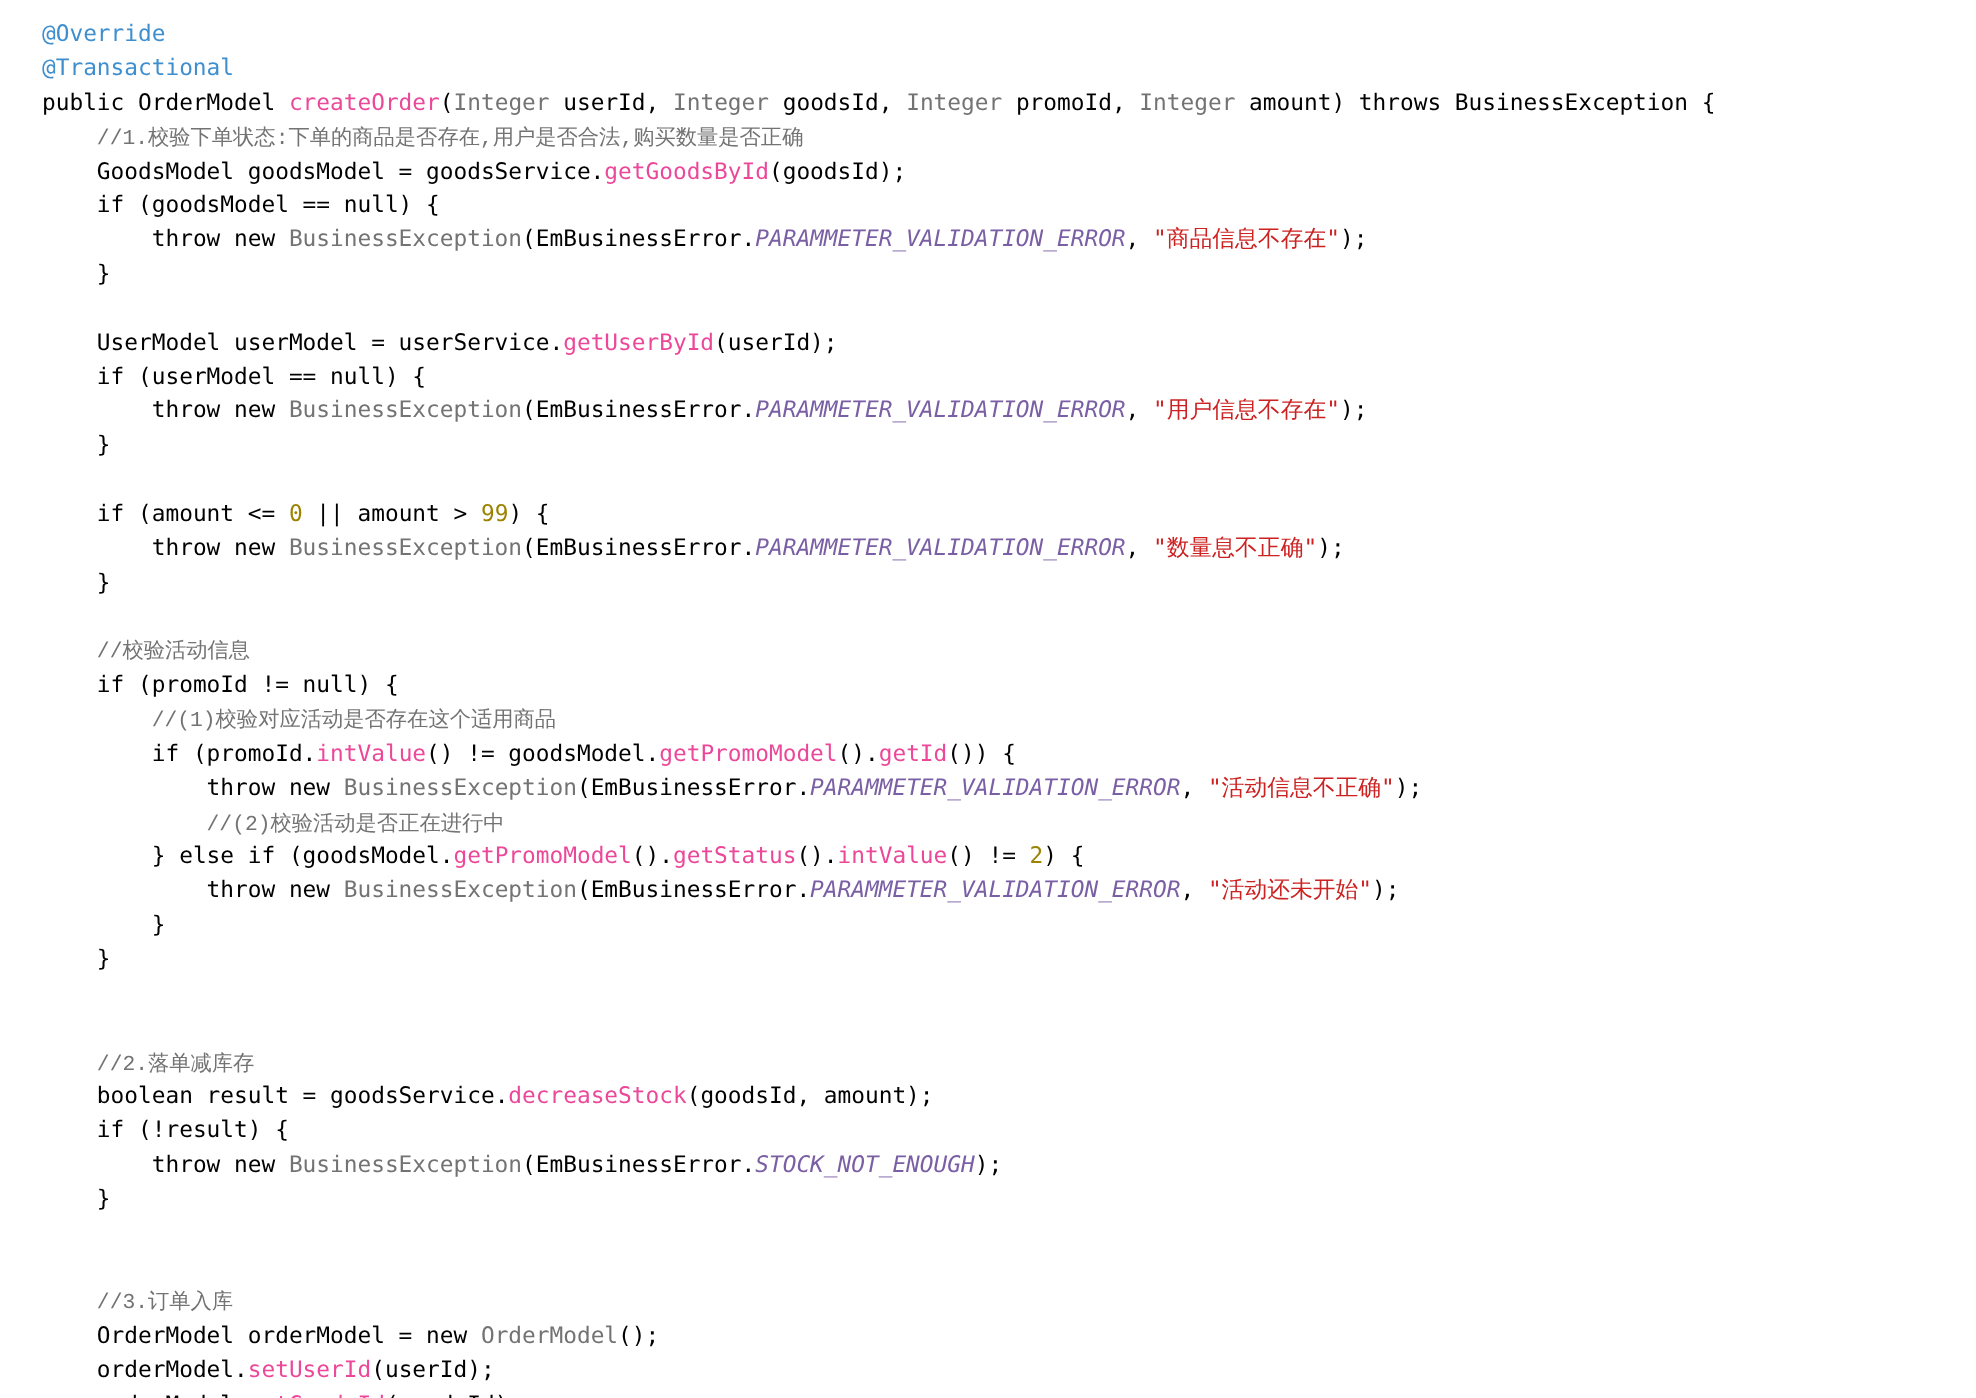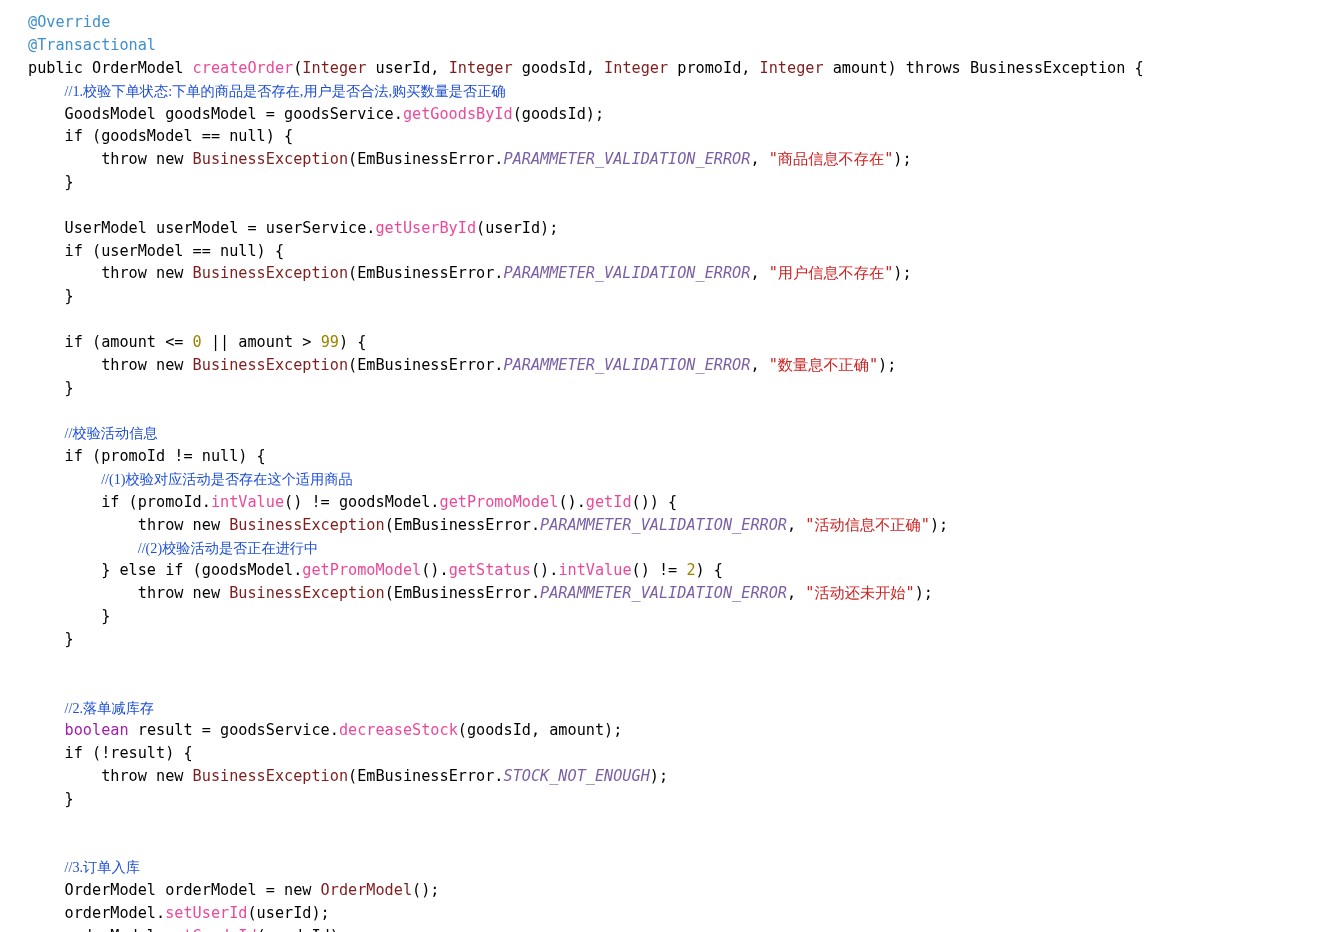--- a/index.html
+++ b/index.html
@@ -34,26 +34,26 @@
     letter-spacing: 0px;
   }
   .line {
     white-space: pre;
     height: 22.85px;
     min-height: 22.85px;
   }
   
   .t-plain      { color: #000000; }
   .t-annotation { color: #3f8fcf; }
-  .t-keyword    { color: #a21caf; }
-  .t-type       { color: #7f1d1d; }
+  .t-keyword    { color: #000000; }
+  .t-type       { color: #737373; }
   .t-method     { color: #ec4899; }
   .t-const      { color: #7a5fa5; font-style: italic; }
   .t-string     { color: #cc2222; }
   .t-number     { color: #9b8300; }
-  .t-comment    { color: #1d4ed8; font-family: Liberation Serif, serif; font-size: 14.2px; }
+  .t-comment    { color: #737373; font-family: Liberation Mono, monospace; font-size: 14.2px; }
 </style>
 </head>
 <body>
 
 <div id="code-root">
   <pre class="code-area" id="code-area"><div class="line"><span class="t-annotation">@Override</span></div><div class="line"><span class="t-annotation">@Transactional</span></div><div class="line"><span class="t-plain">public OrderModel </span><span class="t-method">createOrder</span><span class="t-plain">(</span><span class="t-type">Integer</span><span class="t-plain"> userId, </span><span class="t-type">Integer</span><span class="t-plain"> goodsId, </span><span class="t-type">Integer</span><span class="t-plain"> promoId, </span><span class="t-type">Integer</span><span class="t-plain"> amount) throws BusinessException {</span></div><div class="line"><span class="t-plain">    </span><span class="t-comment">//1.校验下单状态:下单的商品是否存在,用户是否合法,购买数量是否正确</span></div><div class="line"><span class="t-plain">    </span><span class="t-plain">GoodsModel goodsModel = goodsService.</span><span class="t-method">getGoodsById</span><span class="t-plain">(goodsId);</span></div><div class="line"><span class="t-plain">    </span><span class="t-plain">if (goodsModel == null) {</span></div><div class="line"><span class="t-plain">        </span><span class="t-plain">throw new </span><span class="t-type">BusinessException</span><span class="t-plain">(EmBusinessError.</span><span class="t-const">PARAMMETER_VALIDATION_ERROR</span><span class="t-plain">, </span><span class="t-string">"商品信息不存在"</span><span class="t-plain">);</span></div><div class="line"><span class="t-plain">    </span><span class="t-plain">}</span></div><div class="line">&nbsp;</div><div class="line"><span class="t-plain">    </span><span class="t-plain">UserModel userModel = userService.</span><span class="t-method">getUserById</span><span class="t-plain">(userId);</span></div><div class="line"><span class="t-plain">    </span><span class="t-plain">if (userModel == null) {</span></div><div class="line"><span class="t-plain">        </span><span class="t-plain">throw new </span><span class="t-type">BusinessException</span><span class="t-plain">(EmBusinessError.</span><span class="t-const">PARAMMETER_VALIDATION_ERROR</span><span class="t-plain">, </span><span class="t-string">"用户信息不存在"</span><span class="t-plain">);</span></div><div class="line"><span class="t-plain">    </span><span class="t-plain">}</span></div><div class="line">&nbsp;</div><div class="line"><span class="t-plain">    </span><span class="t-plain">if (amount &lt;= </span><span class="t-number">0</span><span class="t-plain"> || amount &gt; </span><span class="t-number">99</span><span class="t-plain">) {</span></div><div class="line"><span class="t-plain">        </span><span class="t-plain">throw new </span><span class="t-type">BusinessException</span><span class="t-plain">(EmBusinessError.</span><span class="t-const">PARAMMETER_VALIDATION_ERROR</span><span class="t-plain">, </span><span class="t-string">"数量息不正确"</span><span class="t-plain">);</span></div><div class="line"><span class="t-plain">    </span><span class="t-plain">}</span></div><div class="line">&nbsp;</div><div class="line"><span class="t-plain">    </span><span class="t-comment">//校验活动信息</span></div><div class="line"><span class="t-plain">    </span><span class="t-plain">if (promoId != null) {</span></div><div class="line"><span class="t-plain">        </span><span class="t-comment">//(1)校验对应活动是否存在这个适用商品</span></div><div class="line"><span class="t-plain">        </span><span class="t-plain">if (promoId.</span><span class="t-method">intValue</span><span class="t-plain">() != goodsModel.</span><span class="t-method">getPromoModel</span><span class="t-plain">().</span><span class="t-method">getId</span><span class="t-plain">()) {</span></div><div class="line"><span class="t-plain">            </span><span class="t-plain">throw new </span><span class="t-type">BusinessException</span><span class="t-plain">(EmBusinessError.</span><span class="t-const">PARAMMETER_VALIDATION_ERROR</span><span class="t-plain">, </span><span class="t-string">"活动信息不正确"</span><span class="t-plain">);</span></div><div class="line"><span class="t-plain">            </span><span class="t-comment">//(2)校验活动是否正在进行中</span></div><div class="line"><span class="t-plain">        </span><span class="t-plain">} else if (goodsModel.</span><span class="t-method">getPromoModel</span><span class="t-plain">().</span><span class="t-method">getStatus</span><span class="t-plain">().</span><span class="t-method">intValue</span><span class="t-plain">() != </span><span class="t-number">2</span><span class="t-plain">) {</span></div><div class="line"><span class="t-plain">            </span><span class="t-plain">throw new </span><span class="t-type">BusinessException</span><span class="t-plain">(EmBusinessError.</span><span class="t-const">PARAMMETER_VALIDATION_ERROR</span><span class="t-plain">, </span><span class="t-string">"活动还未开始"</span><span class="t-plain">);</span></div><div class="line"><span class="t-plain">        </span><span class="t-plain">}</span></div><div class="line"><span class="t-plain">    </span><span class="t-plain">}</span></div><div class="line">&nbsp;</div><div class="line">&nbsp;</div><div class="line"><span class="t-plain">    </span><span class="t-comment">//2.落单减库存</span></div><div class="line"><span class="t-plain">    </span><span class="t-keyword">boolean</span><span class="t-plain"> result = goodsService.</span><span class="t-method">decreaseStock</span><span class="t-plain">(goodsId, amount);</span></div><div class="line"><span class="t-plain">    </span><span class="t-plain">if (!result) {</span></div><div class="line"><span class="t-plain">        </span><span class="t-plain">throw new </span><span class="t-type">BusinessException</span><span class="t-plain">(EmBusinessError.</span><span class="t-const">STOCK_NOT_ENOUGH</span><span class="t-plain">);</span></div><div class="line"><span class="t-plain">    </span><span class="t-plain">}</span></div><div class="line">&nbsp;</div><div class="line">&nbsp;</div><div class="line"><span class="t-plain">    </span><span class="t-comment">//3.订单入库</span></div><div class="line"><span class="t-plain">    </span><span class="t-plain">OrderModel orderModel = new </span><span class="t-type">OrderModel</span><span class="t-plain">();</span></div><div class="line"><span class="t-plain">    </span><span class="t-plain">orderModel.</span><span class="t-method">setUserId</span><span class="t-plain">(userId);</span></div><div class="line"><span class="t-plain">    </span><span class="t-plain">orderModel.</span><span class="t-method">setGoodsId</span><span class="t-plain">(goodsId);</span></div></pre>
 </div>
 
 </body></html>

